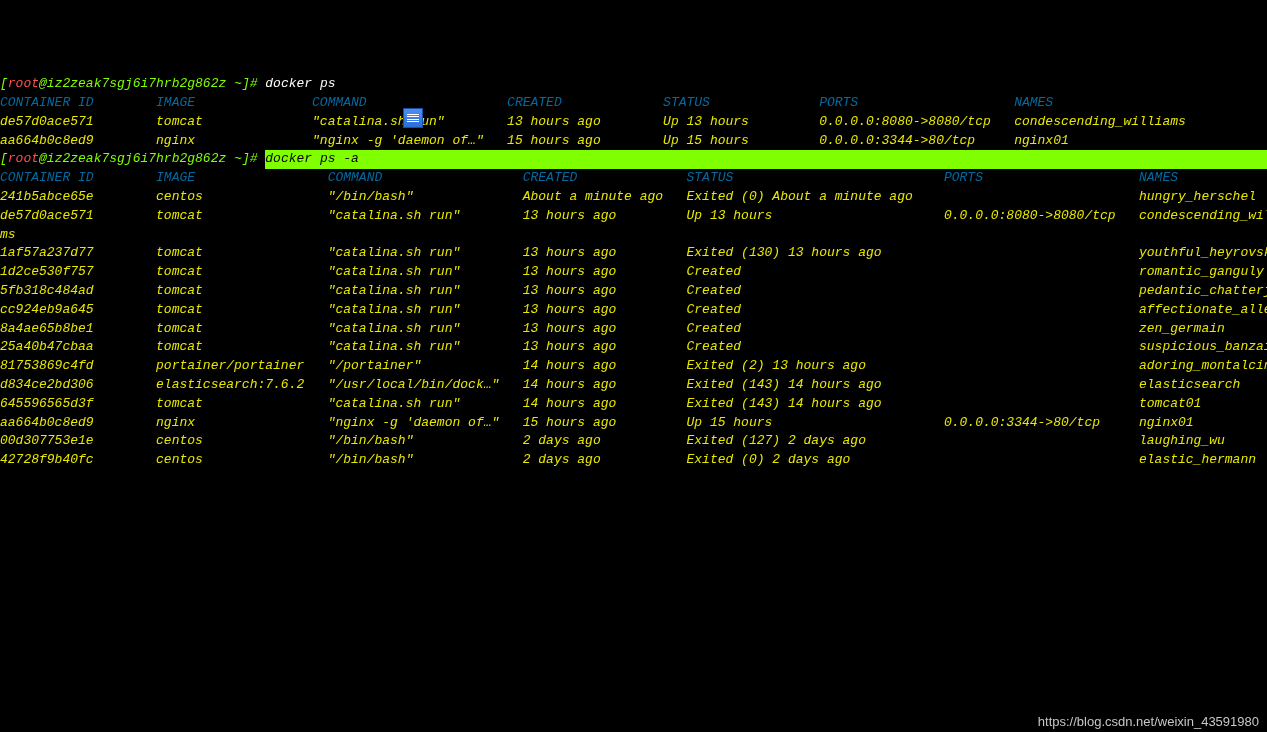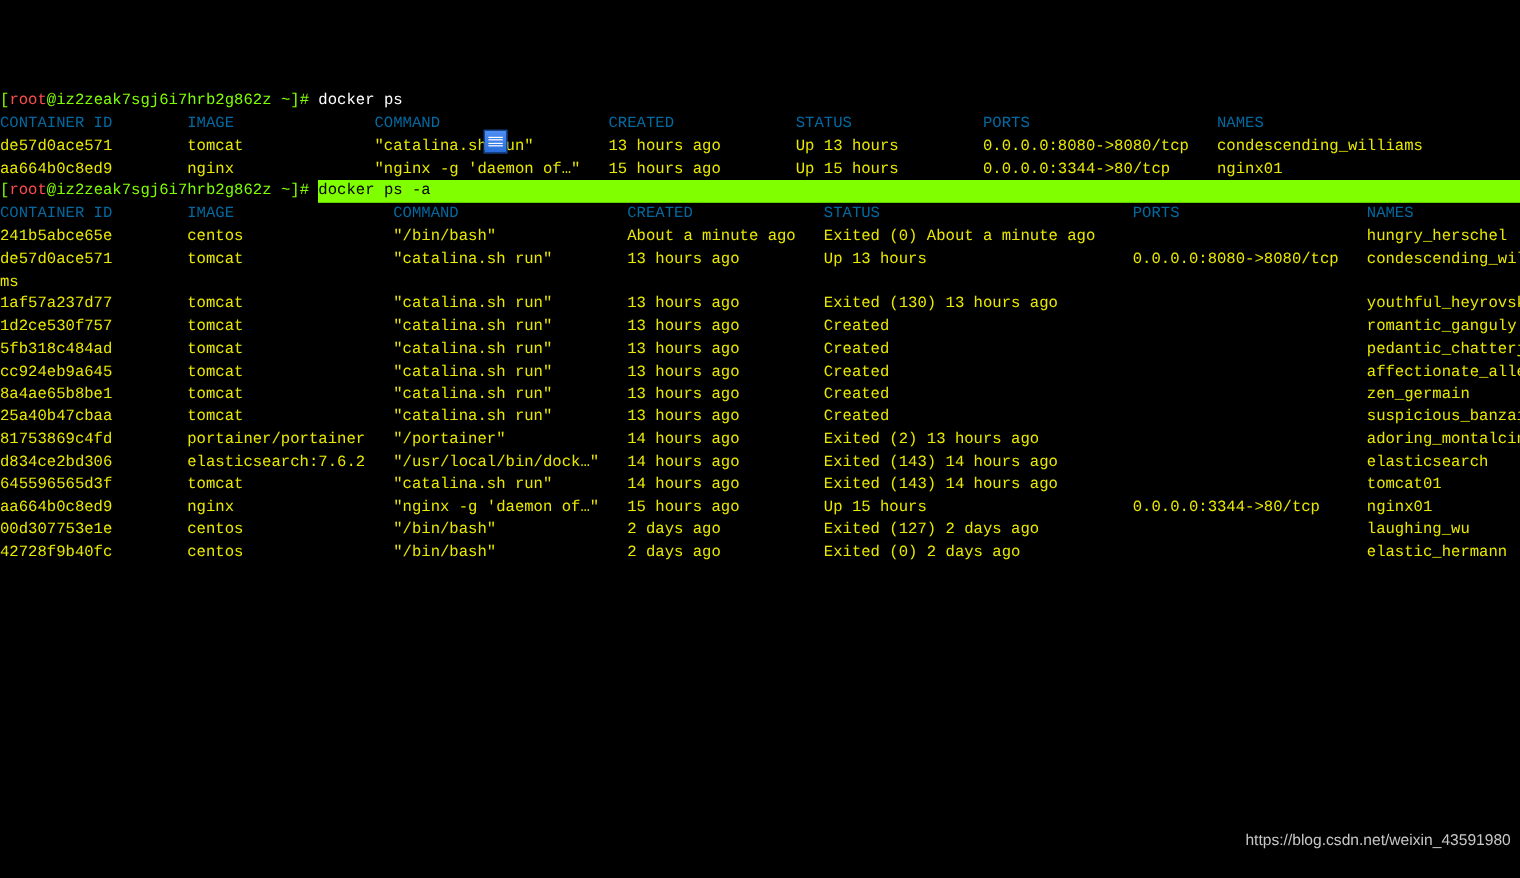--- a/index.html
+++ b/index.html
@@ -40,27 +40,27 @@
     justify-content: space-evenly;
     padding: 3px;
   }
   .icon-box div {
     height: 1px;
     background: #fff;
   }
   .watermark {
     position: absolute;
     right: 8px;
-    bottom: 22px;
+    bottom: 0;
     color: #ddd;
     font-size: 13px;
     font-family: Arial, sans-serif;
     opacity: 0.9;
   }
-  .line { display: block; }
+  .line { display: block; font-style: italic; }
 </style>
 </head>
 <body>
 
 
 
 <div id="terminal"><span class="line"><span class="prompt-bracket">[</span><span class="prompt-user">root</span><span class="prompt-host">@iz2zeak7sgj6i7hrb2g862z </span><span class="prompt-path">~</span><span class="prompt-bracket">]# </span><span class="cmd">docker ps</span></span><span class="line"><span class="header">CONTAINER ID        IMAGE               COMMAND                  CREATED             STATUS              PORTS                    NAMES</span></span><span class="line"><span class="yellow">de57d0ace571        tomcat              "catalina.sh run"        13 hours ago        Up 13 hours         0.0.0.0:8080-&gt;8080/tcp   condescending_williams</span></span><span class="line"><span class="yellow">aa664b0c8ed9        nginx               "nginx -g 'daemon of…"   15 hours ago        Up 15 hours         0.0.0.0:3344-&gt;80/tcp     nginx01</span></span><span class="line"><span class="prompt-bracket">[</span><span class="prompt-user">root</span><span class="prompt-host">@iz2zeak7sgj6i7hrb2g862z </span><span class="prompt-path">~</span><span class="prompt-bracket">]# </span><span class="highlight-line" style="width:1005.2px">docker ps -a</span></span><span class="line"><span class="header">CONTAINER ID        IMAGE                 COMMAND                  CREATED              STATUS                           PORTS                    NAMES</span></span><span class="line"><span class="yellow">241b5abce65e        centos                "/bin/bash"              About a minute ago   Exited (0) About a minute ago                             hungry_herschel</span></span><span class="line"><span class="yellow">de57d0ace571        tomcat                "catalina.sh run"        13 hours ago         Up 13 hours                      0.0.0.0:8080-&gt;8080/tcp   condescending_willia</span></span><span class="line"><span class="yellow">ms</span></span><span class="line"><span class="yellow">1af57a237d77        tomcat                "catalina.sh run"        13 hours ago         Exited (130) 13 hours ago                                 youthful_heyrovsky</span></span><span class="line"><span class="yellow">1d2ce530f757        tomcat                "catalina.sh run"        13 hours ago         Created                                                   romantic_ganguly</span></span><span class="line"><span class="yellow">5fb318c484ad        tomcat                "catalina.sh run"        13 hours ago         Created                                                   pedantic_chatterjee</span></span><span class="line"><span class="yellow">cc924eb9a645        tomcat                "catalina.sh run"        13 hours ago         Created                                                   affectionate_allen</span></span><span class="line"><span class="yellow">8a4ae65b8be1        tomcat                "catalina.sh run"        13 hours ago         Created                                                   zen_germain</span></span><span class="line"><span class="yellow">25a40b47cbaa        tomcat                "catalina.sh run"        13 hours ago         Created                                                   suspicious_banzai</span></span><span class="line"><span class="yellow">81753869c4fd        portainer/portainer   "/portainer"             14 hours ago         Exited (2) 13 hours ago                                   adoring_montalcini</span></span><span class="line"><span class="yellow">d834ce2bd306        elasticsearch:7.6.2   "/usr/local/bin/dock…"   14 hours ago         Exited (143) 14 hours ago                                 elasticsearch</span></span><span class="line"><span class="yellow">645596565d3f        tomcat                "catalina.sh run"        14 hours ago         Exited (143) 14 hours ago                                 tomcat01</span></span><span class="line"><span class="yellow">aa664b0c8ed9        nginx                 "nginx -g 'daemon of…"   15 hours ago         Up 15 hours                      0.0.0.0:3344-&gt;80/tcp     nginx01</span></span><span class="line"><span class="yellow">00d307753e1e        centos                "/bin/bash"              2 days ago           Exited (127) 2 days ago                                   laughing_wu</span></span><span class="line"><span class="yellow">42728f9b40fc        centos                "/bin/bash"              2 days ago           Exited (0) 2 days ago                                     elastic_hermann</span></span></div>
 
 <div class="icon-box">
   <div></div><div></div><div></div><div></div>

